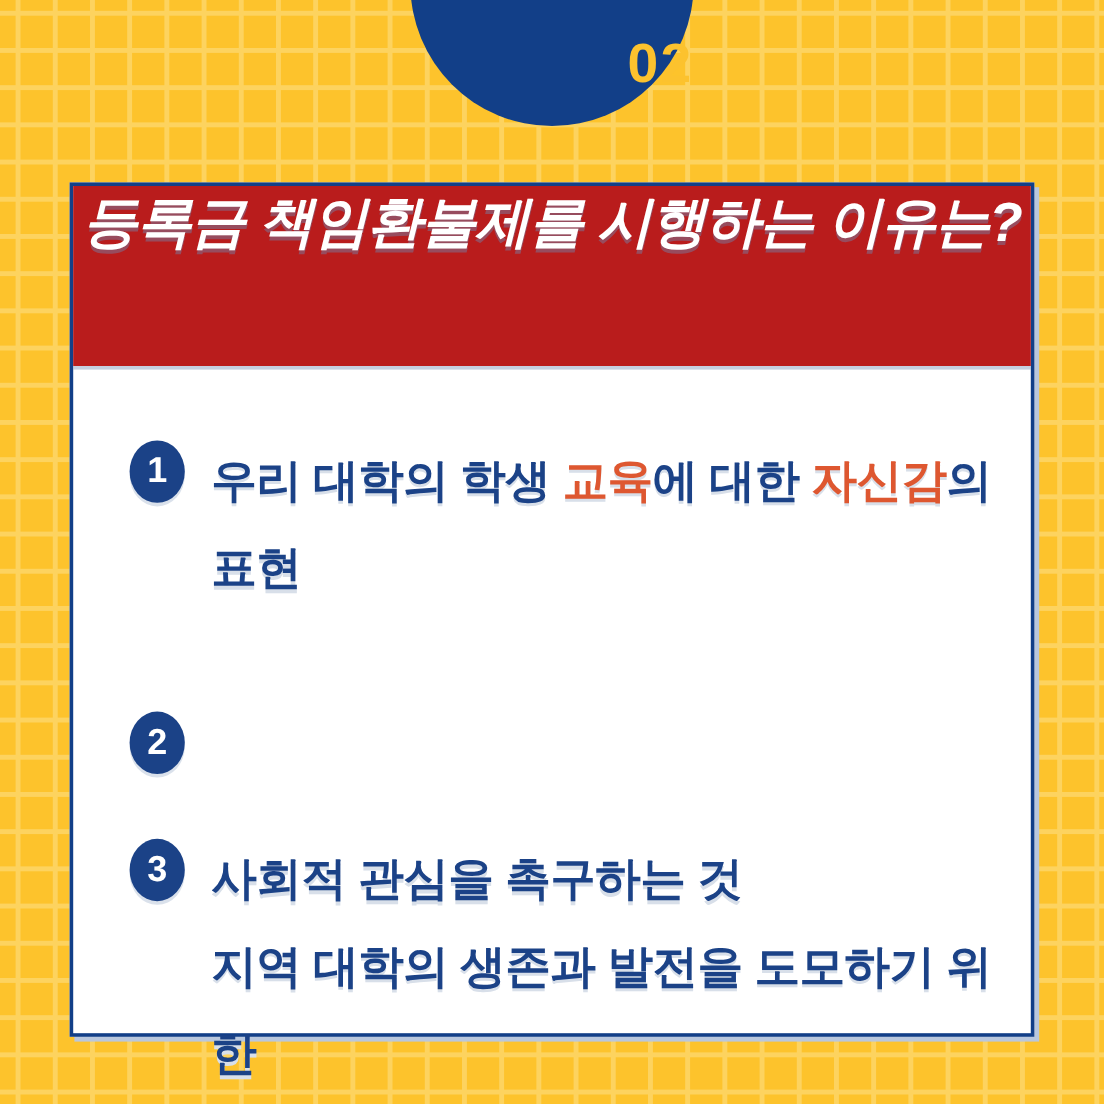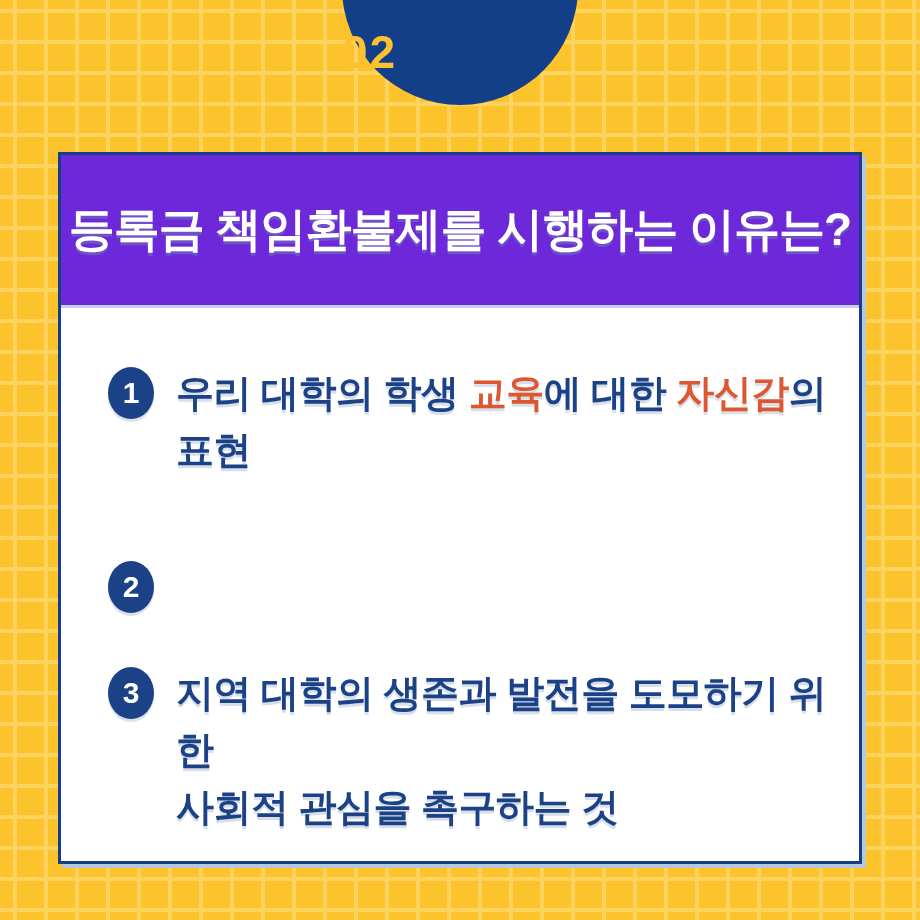--- a/index.html
+++ b/index.html
@@ -28,21 +28,21 @@
     width: 236px;
     height: 236px;
     border-radius: 50%;
     background: #123F88;
   }
   .top-badge .badge-number {
     position: absolute;
     left: 0;
     right: 0;
     bottom: 26px;
-    text-align: left;
+    text-align: right;
     font-size: 46px;
     font-weight: 800;
     letter-spacing: 2px;
     color: #FCC22E;
   }
 
   
   .card {
     position: absolute;
     left: 58px;
@@ -51,25 +51,26 @@
     height: 712px;
     box-sizing: border-box;
     border: 3px solid #123F88;
     background: #FFFFFF;
     box-shadow: 4px 4px 0 0 #B9C7DD;
   }
   .card-header {
     position: relative;
     z-index: 1;
     height: 150px;
-    background: #6d28d9;
+    background: #b91c1c;
     display: flex;
-    align-items: center;
+    align-items: flex-start;
     justify-content: center;
     box-shadow: 0 3px 0 rgba(150, 168, 198, 0.55);
+    font-style: italic;
   }
   .card-title {
     margin: 0;
     color: #FFFFFF;
     font-size: 46px;
     font-weight: 800;
     letter-spacing: -1px;
     text-shadow: 0 3px 0 rgba(110, 135, 175, 0.45);
     white-space: nowrap;
   }
@@ -96,21 +97,21 @@
     font-size: 30px;
     font-weight: 700;
     display: flex;
     align-items: center;
     justify-content: center;
     box-shadow: 0 3px 0 rgba(150, 168, 198, 0.35);
   }
   .item-text {
     font-size: 38px;
     font-weight: 700;
-    line-height: 57px;
+    line-height: 73px;
     letter-spacing: -0.5px;
     color: #1B4287;
     text-shadow: 0 3px 0 #D8DFE9;
   }
   .item-text .navy { color: #1B4287; }
   .item-text .orange { color: #DE5730; }
 </style>
 </head>
 <body>
 
@@ -137,20 +138,20 @@
 
       <div class="item item-2">
         <div class="item-number">2</div>
         <div class="item-text">
         </div>
       </div>
 
       <div class="item item-3">
         <div class="item-number">3</div>
         <div class="item-text">
+          <div><span class="navy">사회적 관심을 촉구하는 것</span></div>
           <div><span class="navy">지역 대학의 생존과 발전을 도모하기 위한</span></div>
-          <div><span class="navy">사회적 관심을 촉구하는 것</span></div>
         </div>
       </div>
 
     </div>
   </div>
 </div>
 
 </body></html>

